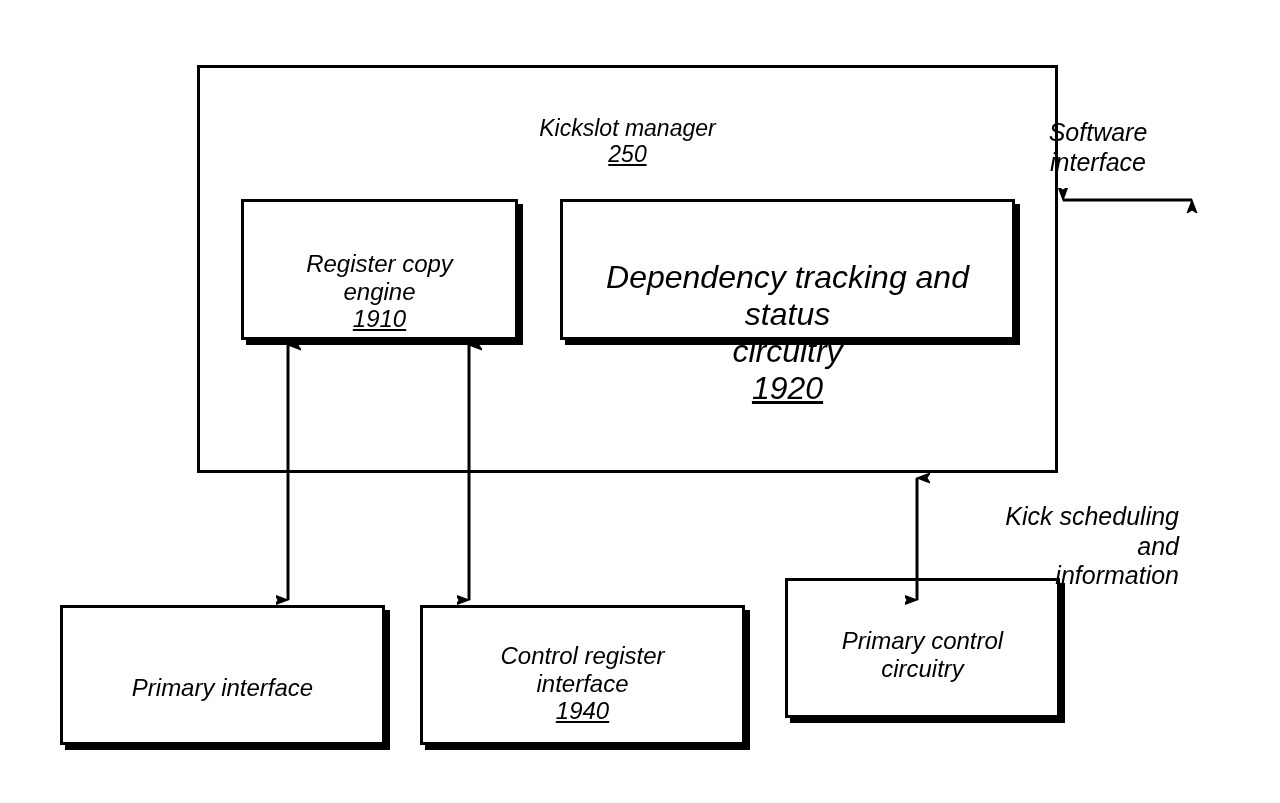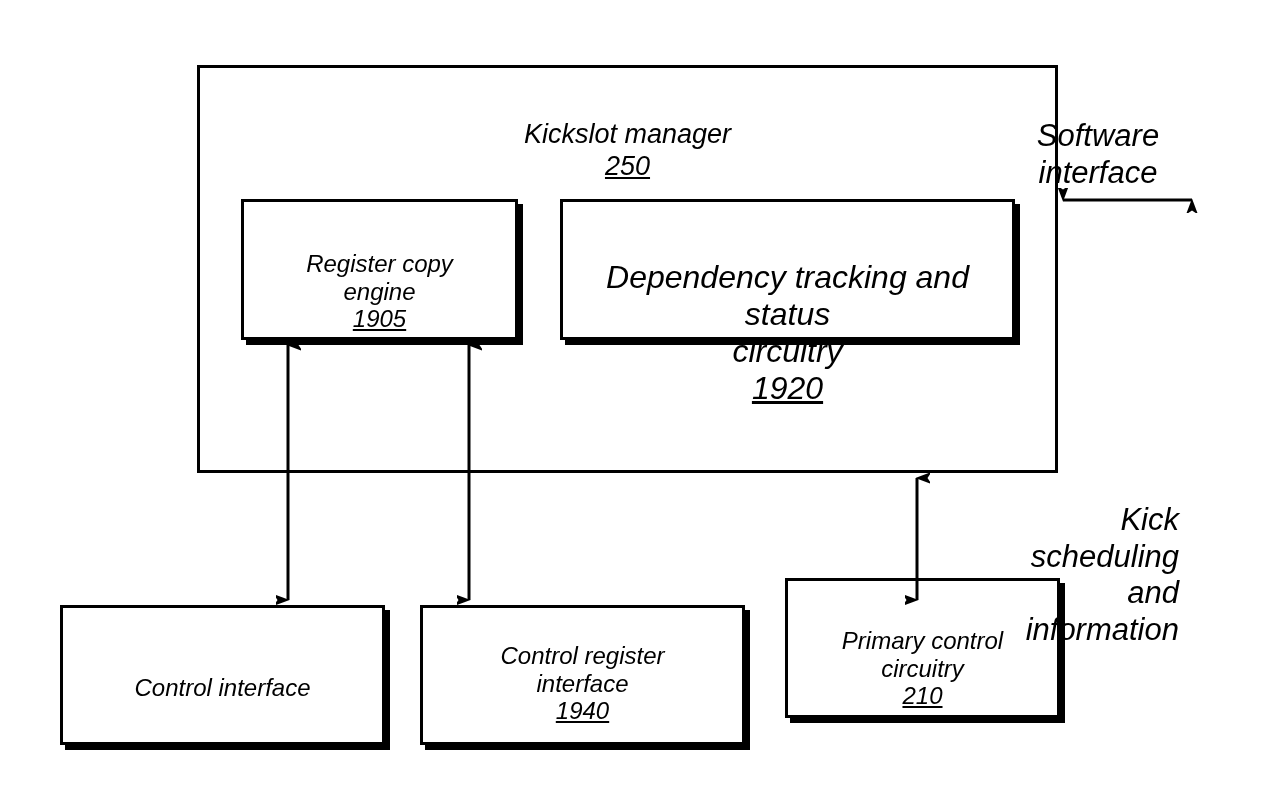--- a/index.html
+++ b/index.html
@@ -43,39 +43,39 @@
   }
   .ref-num {
     display: block;
     text-decoration: underline;
     text-underline-offset: 2px;
   }
 
   
   #outer-title {
     top: 20px;
-    font-size: 27px;
+    font-size: 23px;
   }
   #rce-label {
     top: 20px;
     font-size: 24px;
   }
   #dts-label {
     top: 20px;
     font-size: 32px;
   }
   .lower-label {
     font-size: 24px;
   }
 
   
   .annotation {
     position: absolute;
     font-style: italic;
-    font-size: 31px;
+    font-size: 25px;
     color: #000000;
     line-height: 1.18;
     white-space: pre-line;
   }
 
   
   #connectors {
     position: absolute;
     left: 0;
     top: 0;
@@ -93,51 +93,50 @@
     <div class="box-label" id="outer-title">
       <span>Kickslot manager</span>
       <span class="ref-num">250</span>
     </div>
   </div>
 
   <div class="box shadowed" id="rce-box" style="left:241px; top:199px; width:277px; height:141px;">
     <div class="box-label" id="rce-label">
       <span>Register copy
 engine</span>
-      <span class="ref-num">1905</span>
+      <span class="ref-num">1910</span>
     </div>
   </div>
 
   <div class="box shadowed" id="dts-box" style="left:560px; top:199px; width:455px; height:141px;">
     <div class="box-label" id="dts-label">
       <span>Dependency tracking and status
 circuitry</span>
       <span class="ref-num">1920</span>
     </div>
   </div>
 
   <div class="box shadowed" id="mem-box" style="left:60px; top:605px; width:325px; height:140px;">
     <div class="box-label lower-label" style="top:38px;">
-      <span>Control interface</span>
+      <span>Primary interface</span>
     </div>
   </div>
 
   <div class="box shadowed" id="creg-box" style="left:420px; top:605px; width:325px; height:140px;">
     <div class="box-label lower-label" style="top:6px;">
       <span>Control register
 interface</span>
       <span class="ref-num">1940</span>
     </div>
   </div>
 
   <div class="box shadowed" id="pcc-box" style="left:785px; top:578px; width:275px; height:140px;">
     <div class="box-label lower-label" style="top:18px;">
       <span>Primary control
 circuitry</span>
-      <span class="ref-num">210</span>
     </div>
   </div>
 
   <div class="annotation" id="software-interface-label" style="left:1098px; top:118px; text-align:center; transform:translateX(-50%);">Software
 interface</div>
 
   <div class="annotation" id="kick-sched-label" style="left:1078px; top:502px; text-align:right; transform:translateX(-50%);">Kick scheduling and
 information</div>
 
   <svg id="connectors" viewBox="0 0 1280 803">

